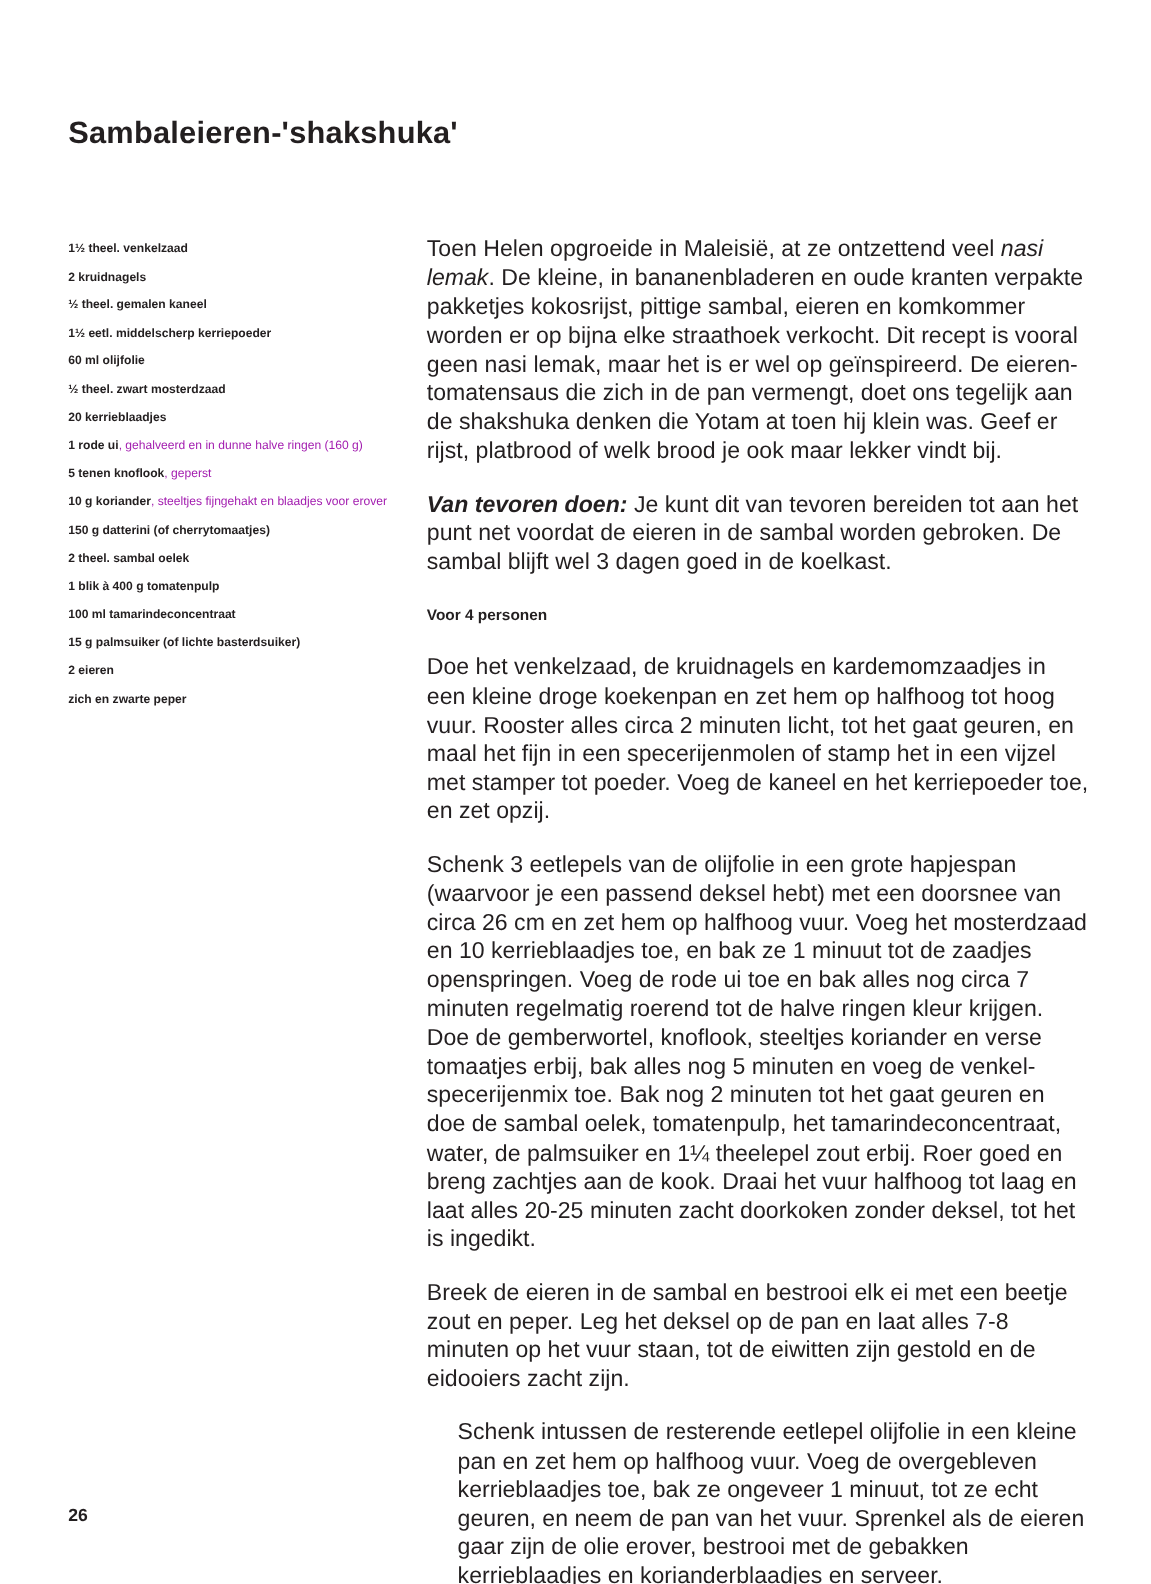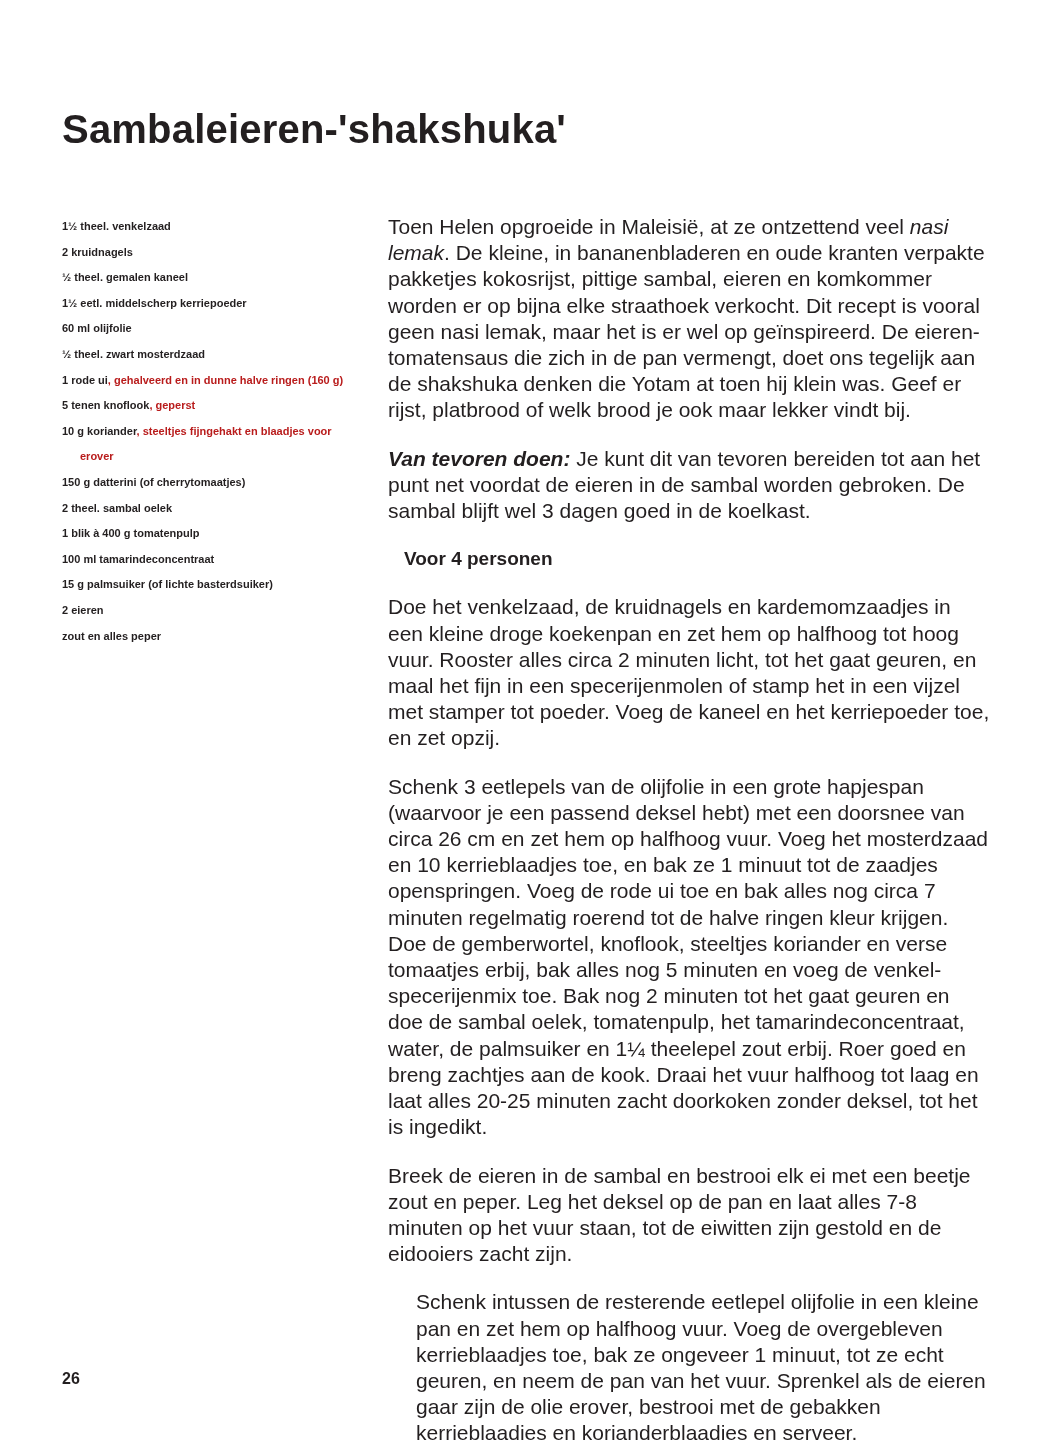--- a/index.html
+++ b/index.html
@@ -22,21 +22,21 @@
     inset: 0;
     background: #ffffff;
     overflow: hidden;
   }
 
   
   .recipe-title {
     position: absolute;
     left: 62px;
     top: 78px;
-    font-size: 40px;
+    font-size: 28px;
     line-height: 48px;
     font-weight: 600;
     letter-spacing: 0.2px;
     color: #231f20;
     white-space: nowrap;
   }
 
   
   .content {
     position: absolute;
@@ -63,22 +63,22 @@
   .ingredient {
     font-size: 11px;
     line-height: 25.6px;
     font-weight: 700;
     color: #231f20;
     padding-left: 0;
     text-indent: 0;
     margin: 0;
   }
   .ingredient .note {
-    font-weight: 700;
-    color: #b91c1c;
+    font-weight: 400;
+    color: #a21caf;
   }
   
   .ingredient.wrap {
     padding-left: 18px;
     text-indent: -18px;
   }
 
   
   .para {
     font-size: 21px;
@@ -91,25 +91,25 @@
   .para:last-child { margin-bottom: 0; margin-left: 28px; }
 
   .para em {
     font-style: italic;
   }
   .para .lead {
     font-style: italic;
     font-weight: 700;
   }
   .serves {
-    font-size: 19px;
+    font-size: 14px;
     line-height: 26.2px;
     font-weight: 700;
     color: #231f20;
-    margin: 0 0 22px 16px;
+    margin: 0 0 22px 0;
   }
 
   
   .folio {
     position: absolute;
     left: 62px;
     top: 1370px;
     font-size: 16px;
     font-weight: 700;
     color: #231f20;
@@ -124,30 +124,31 @@
 
   <div class="content">
 
     <div class="col-ingredients">
       <p class="ingredient"><span>1½ theel. venkelzaad</span><span class="note"></span></p>
       <p class="ingredient"><span>2 kruidnagels</span><span class="note"></span></p>
       <p class="ingredient"><span>½ theel. gemalen kaneel</span><span class="note"></span></p>
       <p class="ingredient"><span>1½ eetl. middelscherp kerriepoeder</span><span class="note"></span></p>
       <p class="ingredient"><span>60 ml olijfolie</span><span class="note"></span></p>
       <p class="ingredient"><span>½ theel. zwart mosterdzaad</span><span class="note"></span></p>
+      <p class="ingredient"><span>20 kerrieblaadjes</span><span class="note"></span></p>
       <p class="ingredient wrap"><span>1 rode ui</span><span class="note">, gehalveerd en in dunne halve ringen (160 g)</span></p>
       <p class="ingredient wrap"><span>5 tenen knoflook</span><span class="note">, geperst</span></p>
       <p class="ingredient wrap"><span>10 g koriander</span><span class="note">, steeltjes fijngehakt en blaadjes voor erover</span></p>
       <p class="ingredient wrap"><span>150 g datterini (of cherrytomaatjes)</span><span class="note"></span></p>
       <p class="ingredient"><span>2 theel. sambal oelek</span><span class="note"></span></p>
       <p class="ingredient"><span>1 blik à 400 g tomatenpulp</span><span class="note"></span></p>
       <p class="ingredient"><span>100 ml tamarindeconcentraat</span><span class="note"></span></p>
       <p class="ingredient wrap"><span>15 g palmsuiker (of lichte basterdsuiker)</span><span class="note"></span></p>
       <p class="ingredient"><span>2 eieren</span><span class="note"></span></p>
-      <p class="ingredient"><span>zout en alles peper</span><span class="note"></span></p>
+      <p class="ingredient"><span>zich en zwarte peper</span><span class="note"></span></p>
     </div>
 
     <div class="col-method">
 
       <p class="para"><span>Toen Helen opgroeide in Maleisië, at ze ontzettend veel </span><em>nasi lemak</em><span>. De kleine, in bananenbladeren en oude kranten verpakte pakketjes kokosrijst, pittige sambal, eieren en komkommer worden er op bijna elke straathoek verkocht. Dit recept is vooral geen nasi lemak, maar het is er wel op geïnspireerd. De eieren-tomatensaus die zich in de pan vermengt, doet ons tegelijk aan de shakshuka denken die Yotam at toen hij klein was. Geef er rijst, platbrood of welk brood je ook maar lekker vindt bij.</span></p>
 
       <p class="para"><span class="lead">Van tevoren doen:</span><span> Je kunt dit van tevoren bereiden tot aan het punt net voordat de eieren in de sambal worden gebroken. De sambal blijft wel 3 dagen goed in de koelkast.</span></p>
 
       <p class="serves">Voor 4 personen</p>
 

